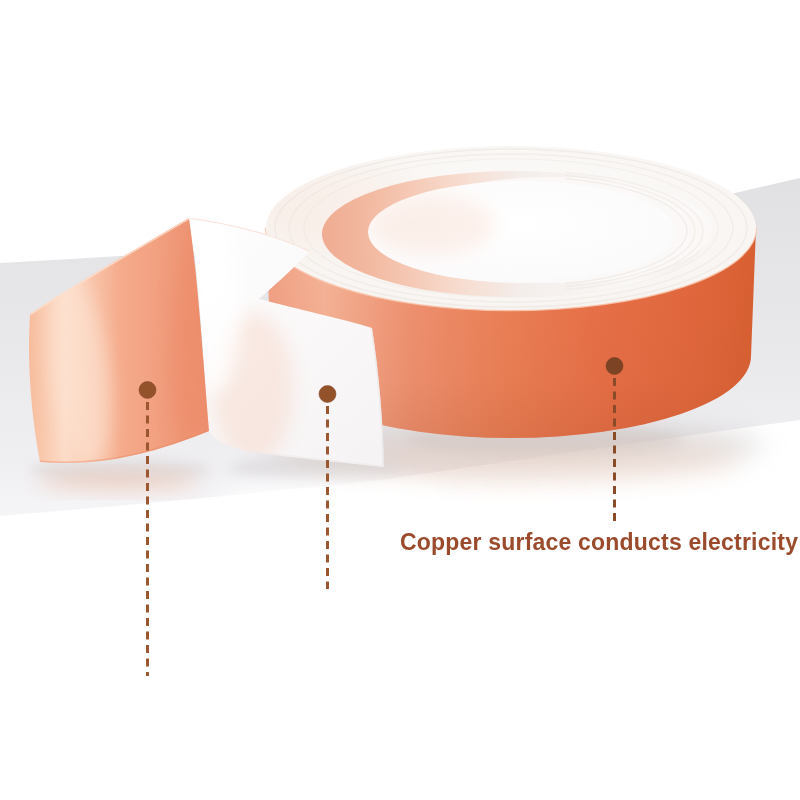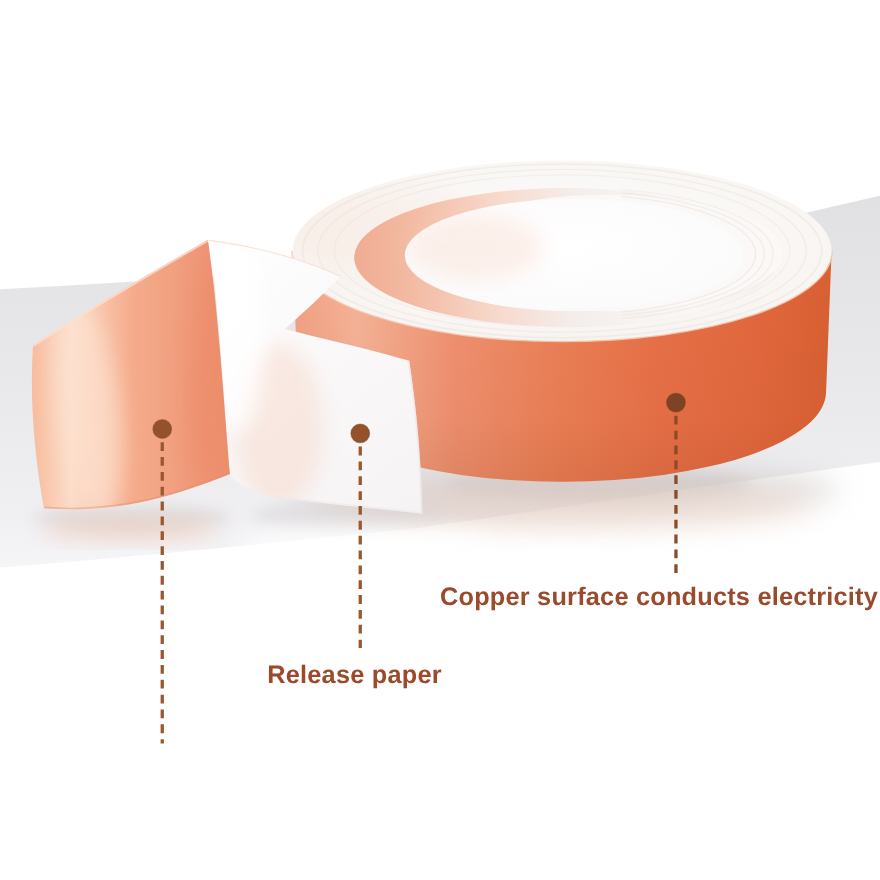--- a/index.html
+++ b/index.html
@@ -188,16 +188,15 @@
       <line x1="327.5" y1="406" x2="327.5" y2="589" stroke="#9A5730" stroke-width="3" stroke-dasharray="8 5.5"></line>
       <circle cx="327.5" cy="394" r="8.5" fill="#94522B" stroke="#7E431F" stroke-width="1" stroke-opacity="0.5"></circle>
 
       <line x1="614.5" y1="378" x2="614.5" y2="521" stroke="#8A4C28" stroke-width="3" stroke-dasharray="8 5.5"></line>
       <circle cx="614.5" cy="366" r="8.5" fill="#7C4424" stroke="#6E3B1E" stroke-width="1" stroke-opacity="0.5"></circle>
     </g>
   </svg>
 
   <div class="callout-label label-copper">Copper surface conducts electricity</div>
 
-  <div class="callout-label label-release">Release paper</div>
 
 
 </div>
 
 </body></html>

